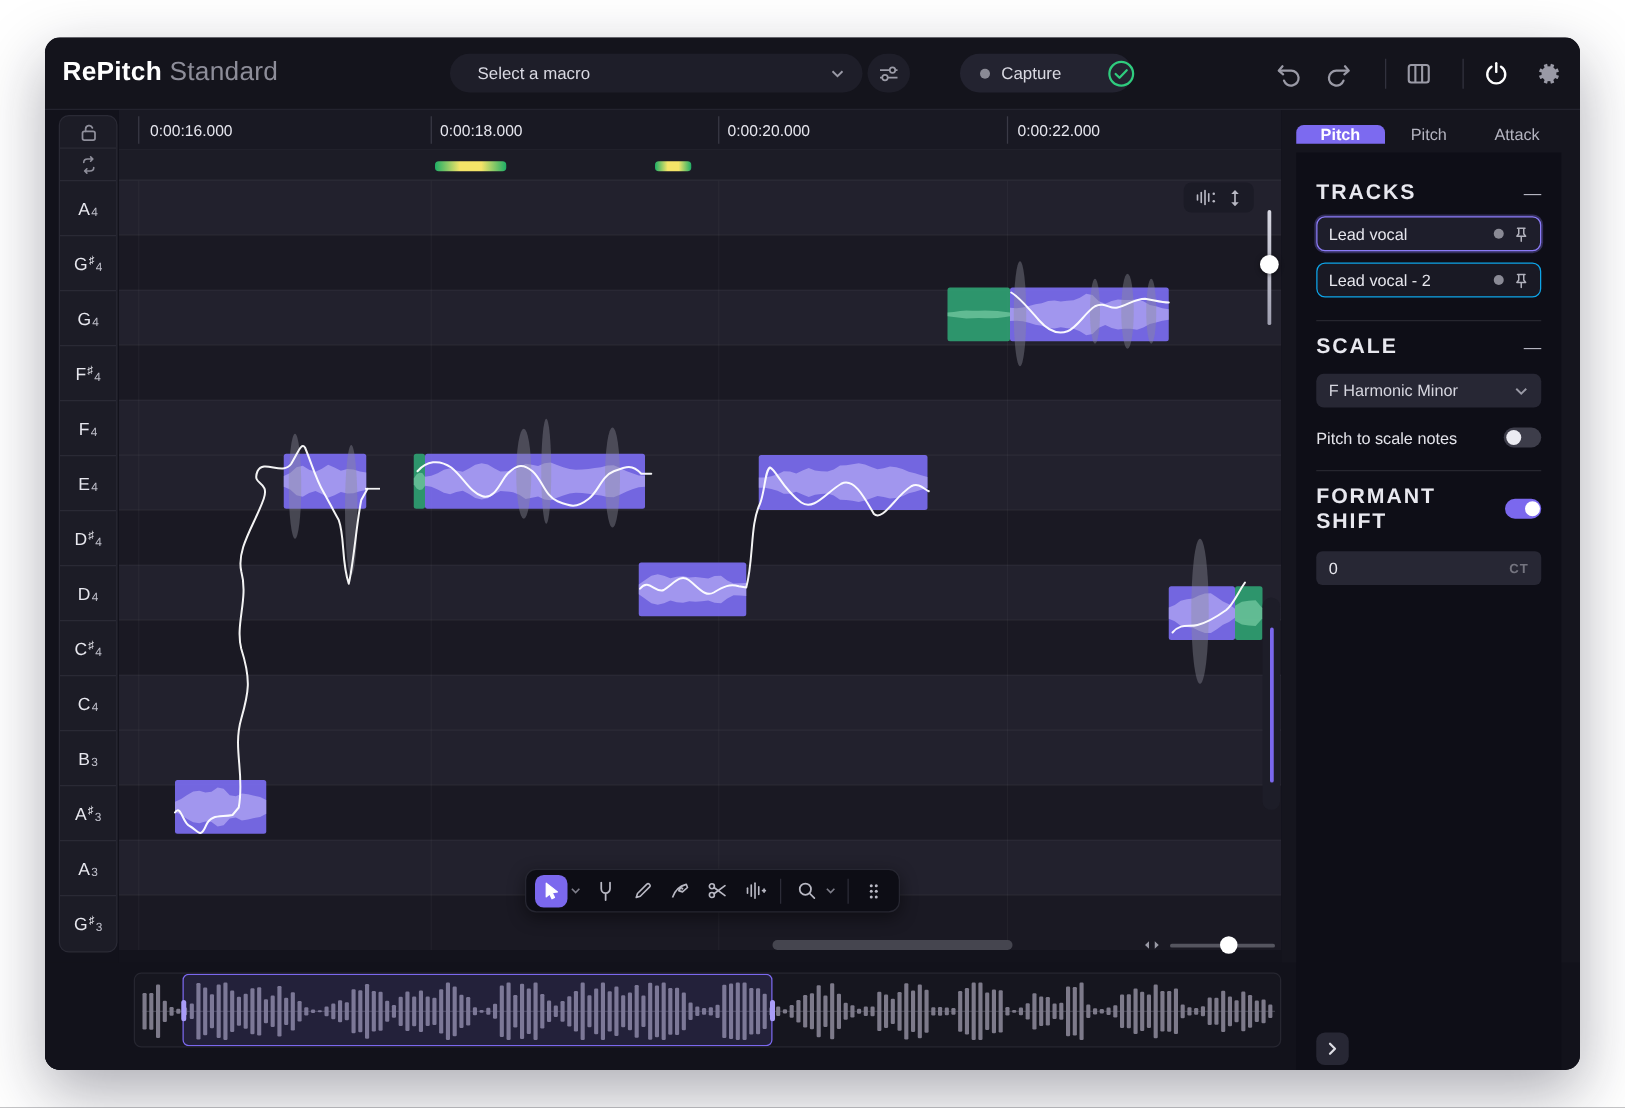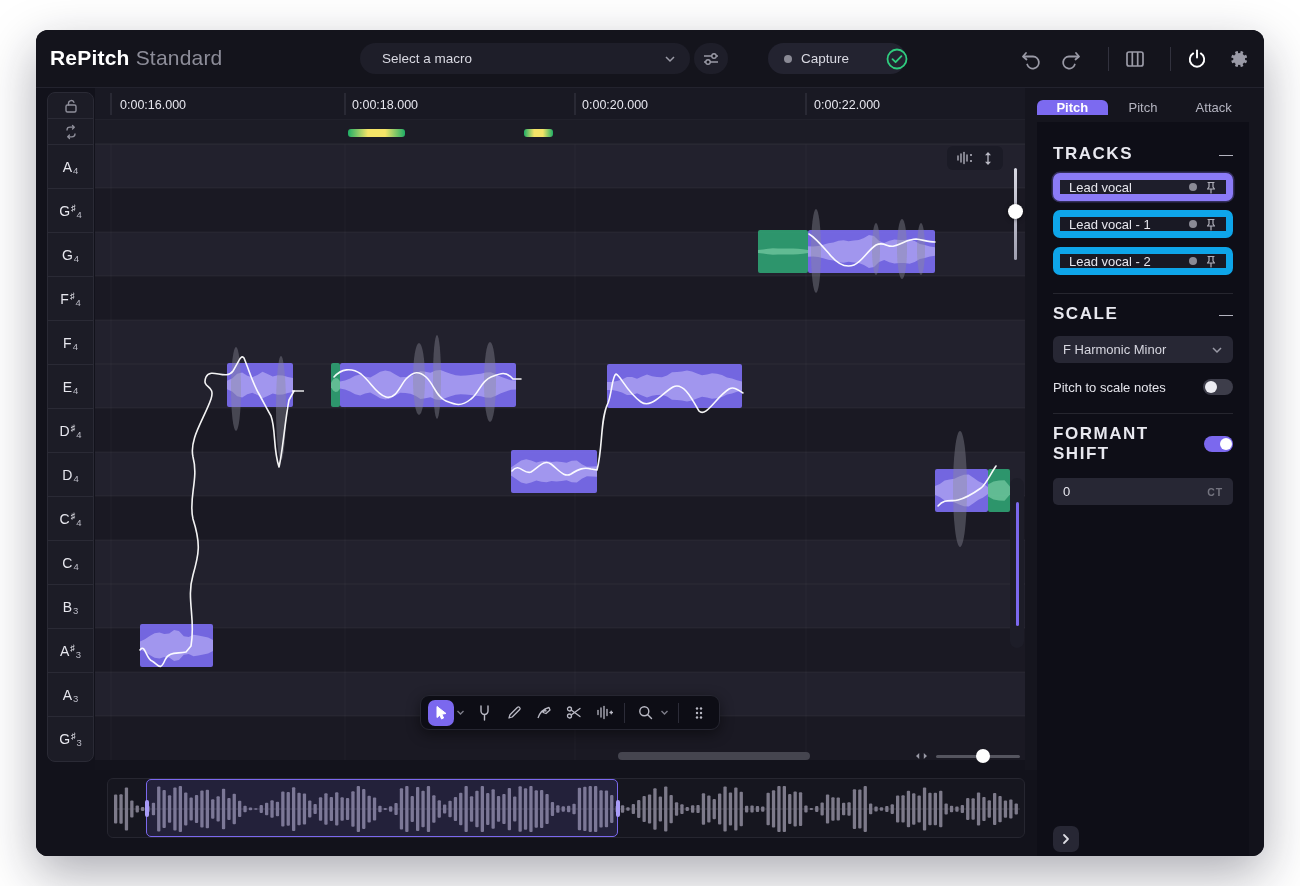--- a/index.html
+++ b/index.html
@@ -60,21 +60,21 @@
 
   
   #sidebar { position:absolute; left:1001px; top:63px; width:212px; height:775px; }
   #tabs { display:flex; height:29px;align-items:center; }
   .tab { flex:1; display:flex; align-items:center; justify-content:center; font-size:13px; color:#b4b4c0; cursor:pointer; border-radius:6px 6px 0 0; }
   .tab.active { background:#7c6af0; color:#ffffff; font-weight:bold; }
   #sbody { position:relative; height:746px; background:#0e0e17; border-radius:0 0 10px 10px; padding:14px 16px; }
   .sec-head { display:flex; align-items:center; justify-content:space-between; margin-top:8px; }
   .sec-title { color:#e8e8ef; font-size:17px; font-weight:bold; letter-spacing:.09em; }
   .minus { color:#b4b4c0; font-size:14px; cursor:pointer; line-height:10px; }
-  .track-item { height:28px; margin-top:9px; background:#191924; border:7px solid #0ea5e9; border-radius:7px; display:flex; align-items:center; padding:0 9px; gap:8px; cursor:pointer; }
+  .track-item { height:28px; margin-top:9px; background:#191924; border:1px solid #0ea5e9; border-radius:7px; display:flex; align-items:center; padding:0 9px; gap:8px; cursor:pointer; }
   .track-item.selected { background:#1e1e2b; border-color:#8b7bf7; box-shadow:0 0 0 1.5px rgba(139,123,247,.30); }
   .track-item .tlabel { flex:1; color:#e6e6ed; font-size:13px; }
   .track-item .tdot { width:8px; height:8px; border-radius:50%; background:#8a8a95; cursor:pointer; }
   .track-item .tpin { color:#b0b0bb; display:flex; cursor:pointer; }
   .sec-div { height:1px; background:#26262f; margin:18px 0 10px; }
   #scale-select { margin-top:12px; height:27px; background:#272734; border-radius:6px; display:flex; align-items:center; justify-content:space-between; padding:0 10px; color:#d6d6df; font-size:13px; cursor:pointer;gap:11px; }
   .toggle-row { display:flex; align-items:center; justify-content:space-between; margin-top:16px; }
   .toggle-label { color:#e4e4eb; font-size:13px; }
   .toggle { width:30px; height:16px; border-radius:9px; background:#3d3d4a; position:relative; cursor:pointer; }
   .toggle .knob { position:absolute; top:2px; left:2px; width:12px; height:12px; border-radius:50%; background:#ececf2; }
@@ -678,29 +678,20 @@
           <div class="track-item selected">
             <span class="tlabel">Lead vocal</span>
             <span class="tdot"></span>
             <span class="tpin">
               <svg width="12" height="13" viewBox="0 0 12 13">
                 <path d="M3,1.5 H9 M4,1.5 V6 L2.5,8 H9.5 L8,6 V1.5 M6,8 V12" fill="none" stroke="currentColor" stroke-width="1.2" stroke-linecap="round" stroke-linejoin="round"></path>
               </svg>
             </span>
           </div>
           <div class="track-item">
-            <span class="tlabel">Lead vocal - 1</span>
-            <span class="tdot"></span>
-            <span class="tpin">
-              <svg width="12" height="13" viewBox="0 0 12 13">
-                <path d="M3,1.5 H9 M4,1.5 V6 L2.5,8 H9.5 L8,6 V1.5 M6,8 V12" fill="none" stroke="currentColor" stroke-width="1.2" stroke-linecap="round" stroke-linejoin="round"></path>
-              </svg>
-            </span>
-          </div>
-          <div class="track-item">
             <span class="tlabel">Lead vocal - 2</span>
             <span class="tdot"></span>
             <span class="tpin">
               <svg width="12" height="13" viewBox="0 0 12 13">
                 <path d="M3,1.5 H9 M4,1.5 V6 L2.5,8 H9.5 L8,6 V1.5 M6,8 V12" fill="none" stroke="currentColor" stroke-width="1.2" stroke-linecap="round" stroke-linejoin="round"></path>
               </svg>
             </span>
           </div>
         </div>
 

